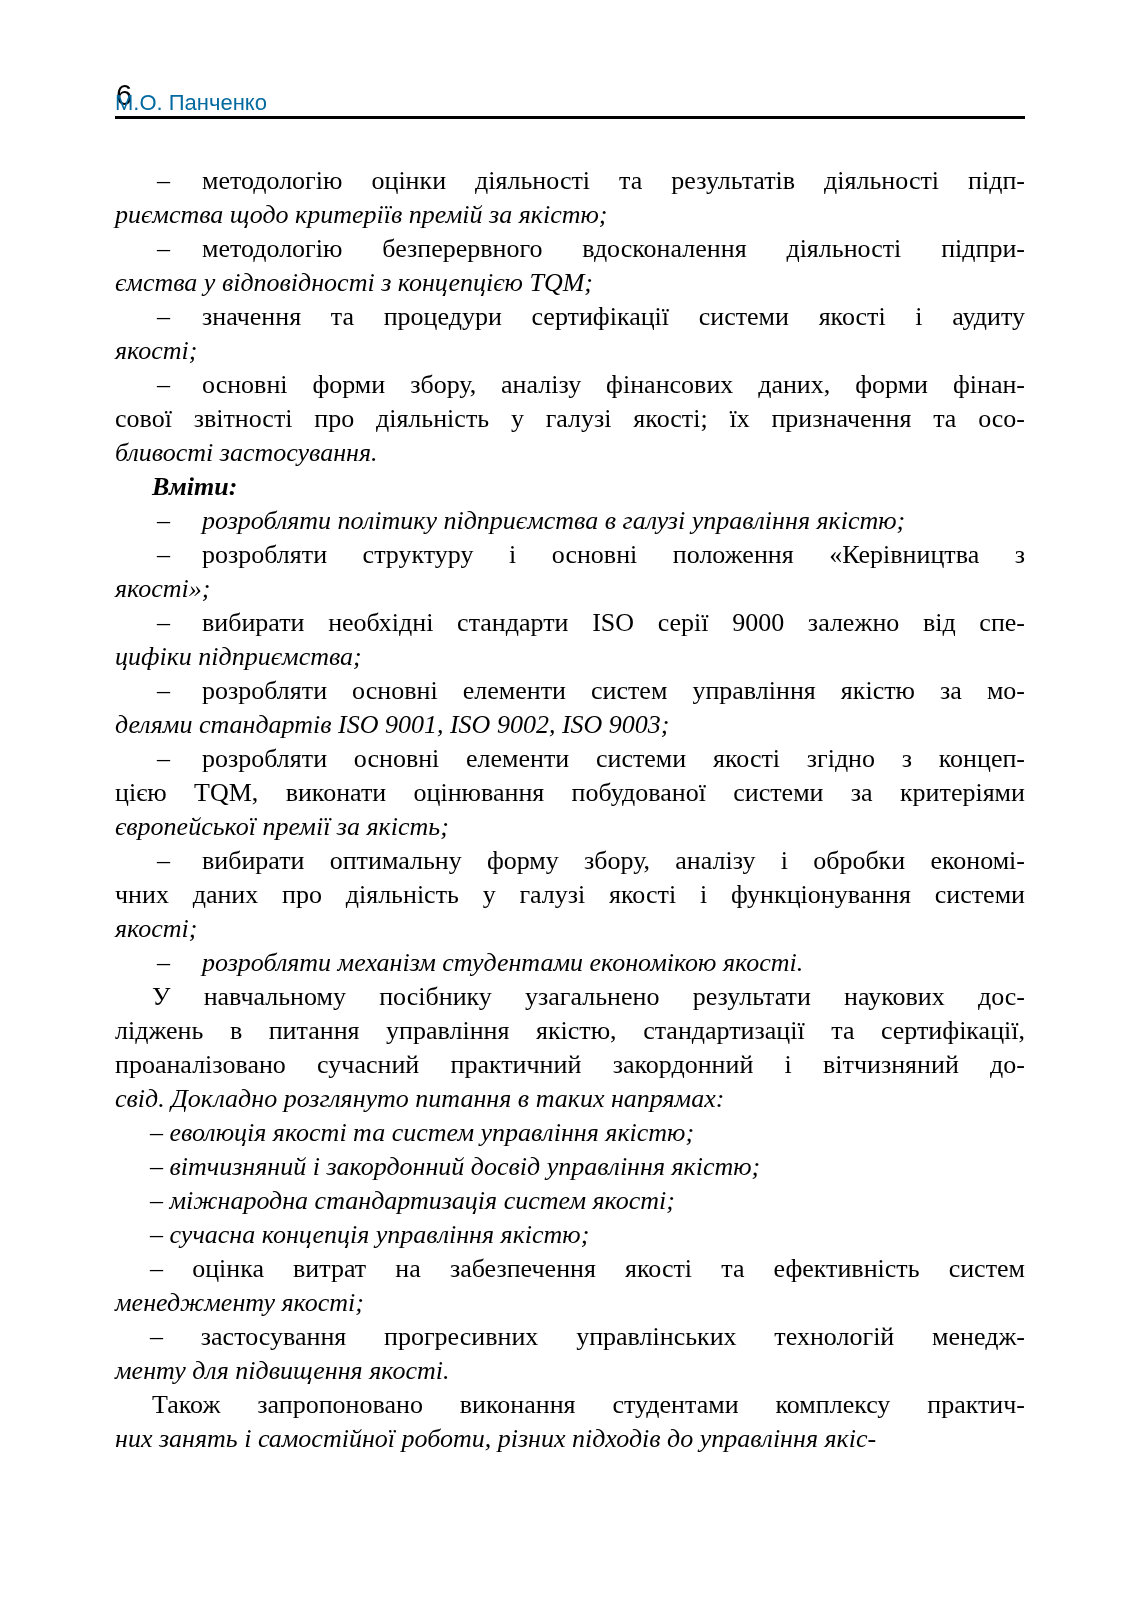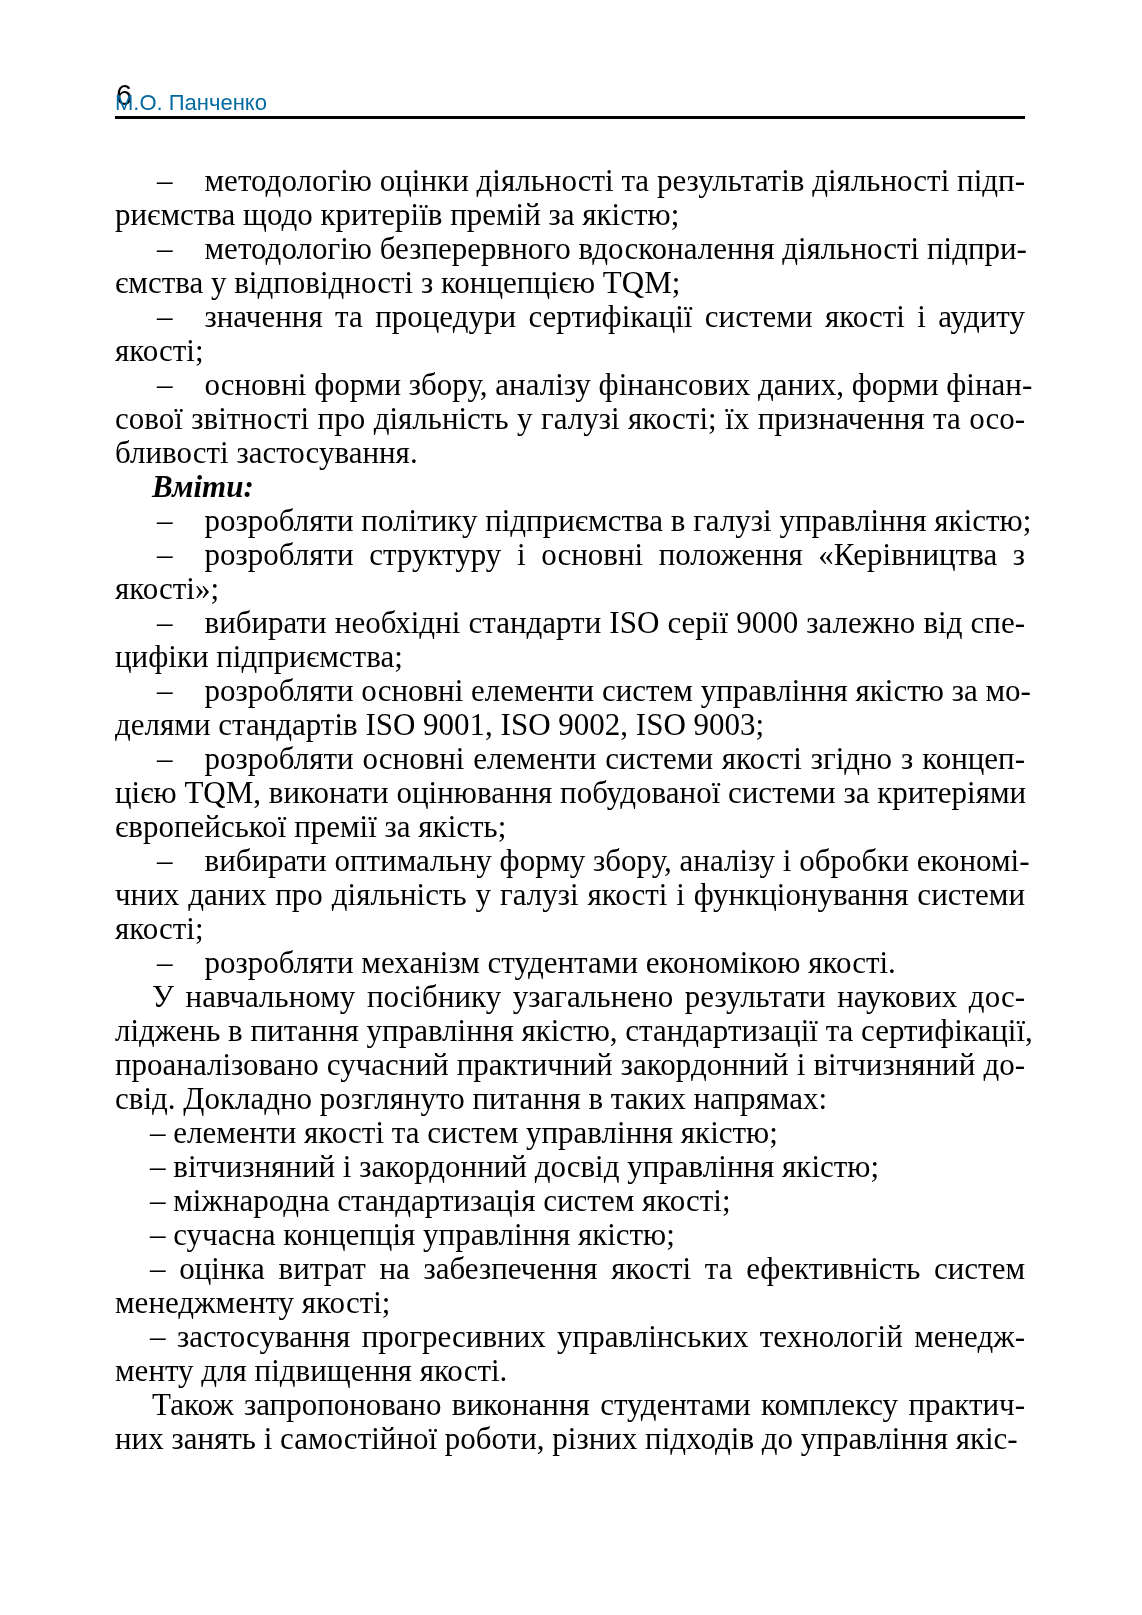--- a/index.html
+++ b/index.html
@@ -42,32 +42,32 @@
     width: 910px;
     height: 0;
     border-top: 3px solid #000;
   }
   .page-body {
     position: absolute;
     left: 115px;
     top: 164px;
     width: 910px;
     font-family: "Liberation Serif", serif;
-    font-size: 31px;
+    font-size: 26px;
     line-height: 34px;
     color: #000;
   }
   .block { margin: 0; }
   .line {
     height: 34px;
     text-align: justify;
     text-align-last: justify;
     white-space: nowrap; 
   }
-  .line.last { text-align-last: left; }
+  .line.last { text-align-last: left; font-style: italic; }
   .line.first { text-indent: 37px; }
   .block.dash-tab > .line.first { text-indent: 42px; }
   .block.dash > .line.first { text-indent: 35px; }
   .gap { display: inline-block; width: 32px; }
   .block.heading .line {
     font-weight: 700;
     font-style: italic;
   }
 </style>
 </head>
@@ -126,21 +126,21 @@
       <div class="block dash-tab">
         <div class="line first last"><span>–</span><span class="gap"></span><span>розробляти механізм студентами економікою якості.</span></div>
       </div>
       <div class="block plain">
         <div class="line first"><span>У навчальному посібнику узагальнено результати наукових дос-</span></div>
         <div class="line"><span>ліджень в питання управління якістю, стандартизації та сертифікації,</span></div>
         <div class="line"><span>проаналізовано сучасний практичний закордонний і вітчизняний до-</span></div>
         <div class="line last"><span>свід. Докладно розглянуто питання в таких напрямах:</span></div>
       </div>
       <div class="block dash">
-        <div class="line first last"><span>–</span> <span>елементи якості та систем управління якістю;</span></div>
+        <div class="line first last"><span>–</span> <span>еволюція якості та систем управління якістю;</span></div>
       </div>
       <div class="block dash">
         <div class="line first last"><span>–</span> <span>вітчизняний і закордонний досвід управління якістю;</span></div>
       </div>
       <div class="block dash">
         <div class="line first last"><span>–</span> <span>міжнародна стандартизація систем якості;</span></div>
       </div>
       <div class="block dash">
         <div class="line first last"><span>–</span> <span>сучасна концепція управління якістю;</span></div>
       </div>

